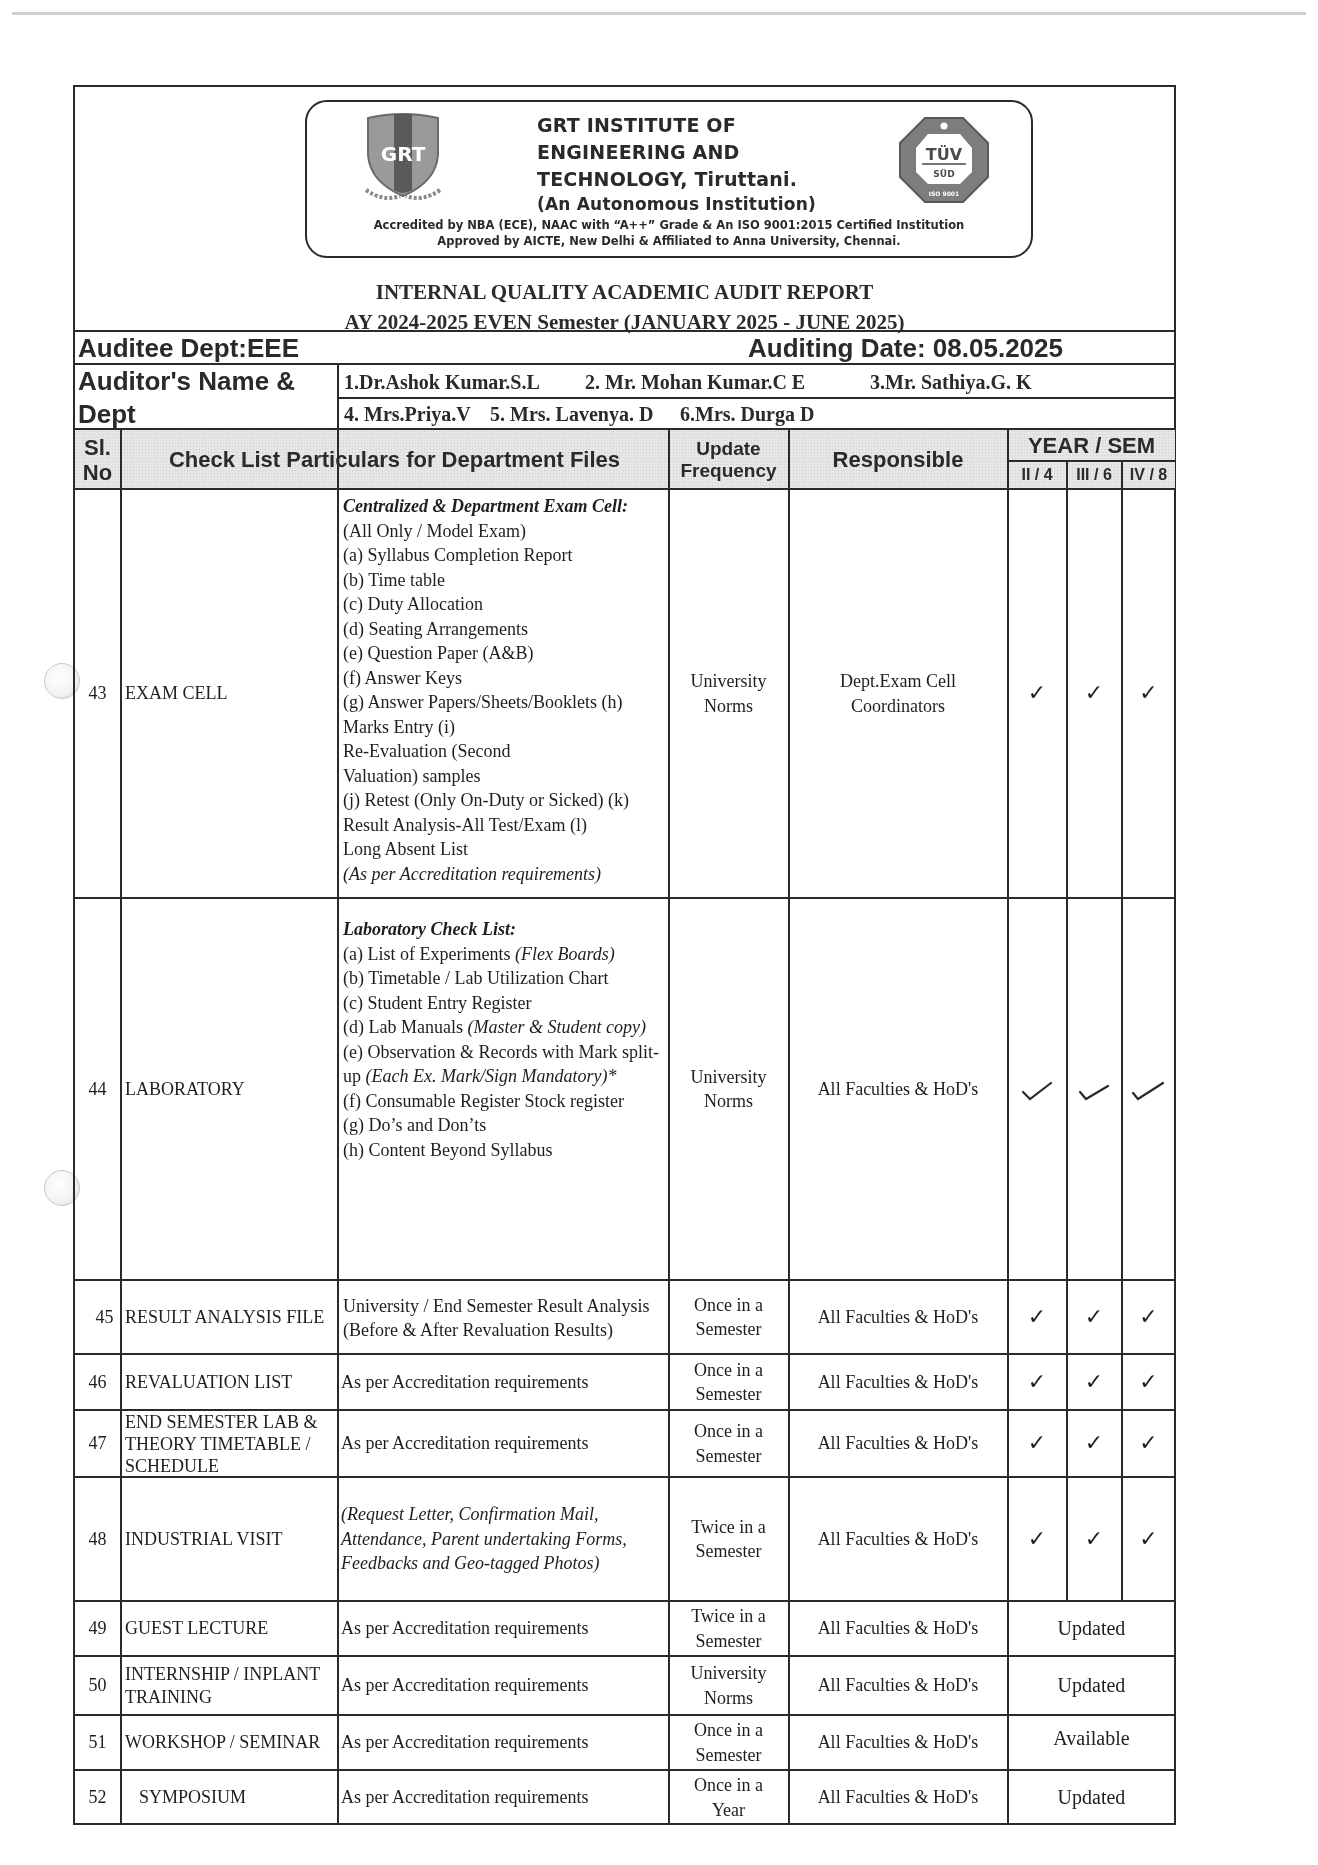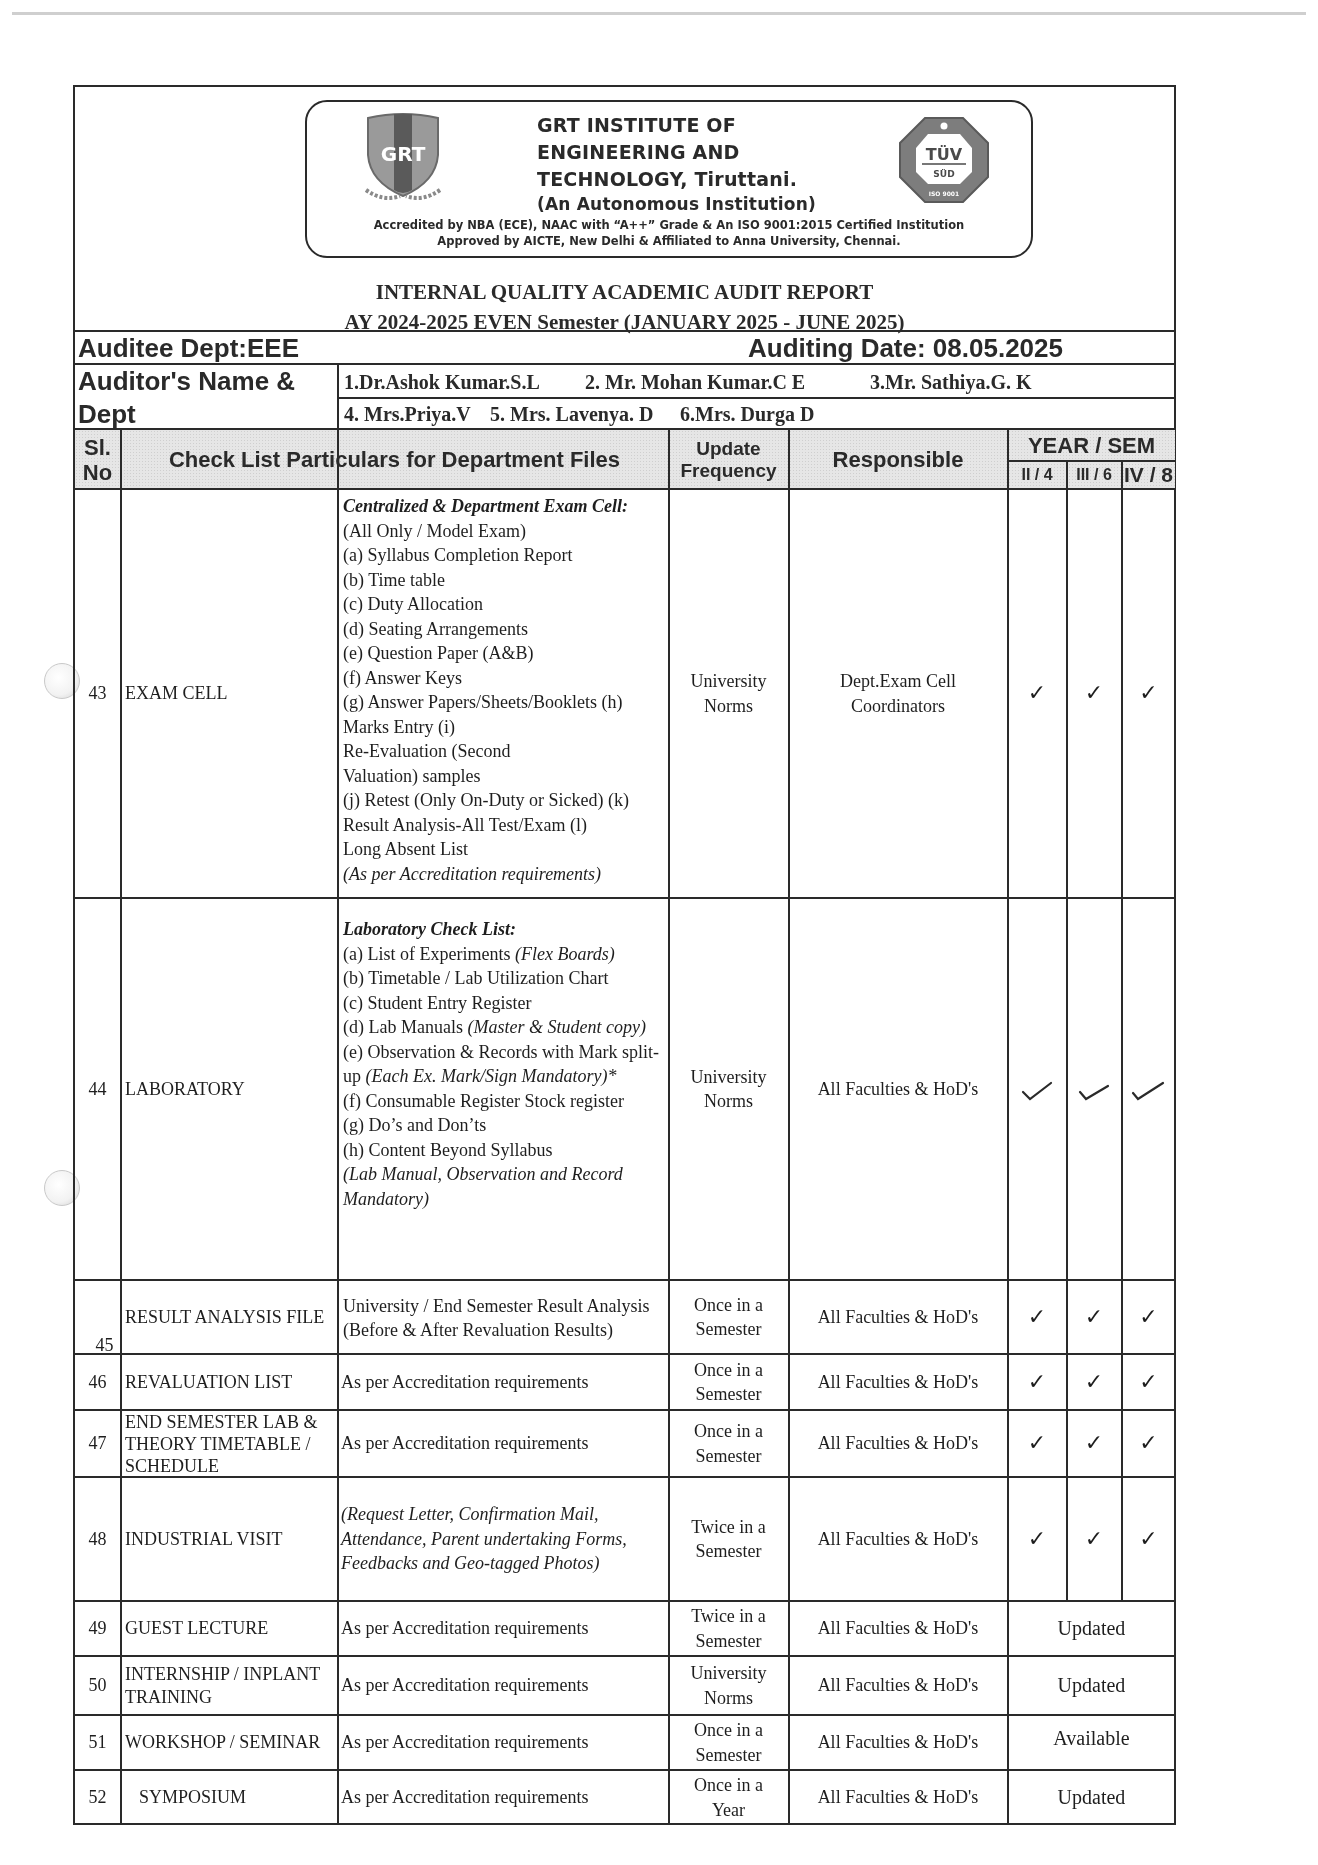--- a/index.html
+++ b/index.html
@@ -97,21 +97,21 @@
 </div>
 <div class="hcell" style="left:121px;top:432px;width:547px;height:56px;font-size:22px;">Check List Particulars for Department Files</div>
 <div class="hcell" style="left:669px;top:432px;width:119px;height:56px;font-size:19px;flex-direction:column;">
   <span>Update</span>
   <span>Frequency</span>
 </div>
 <div class="hcell" style="left:789px;top:432px;width:218px;height:56px;font-size:22px;">Responsible</div>
 <div class="hcell" style="left:1008px;top:432px;width:167px;height:28px;font-size:22px;">YEAR / SEM</div>
 <div class="hcell" style="left:1008px;top:462px;width:58px;height:26px;font-size:16px;">II / 4</div>
 <div class="hcell" style="left:1067px;top:462px;width:54px;height:26px;font-size:16px;">III / 6</div>
-<div class="hcell" style="left:1122px;top:462px;width:53px;height:26px;font-size:21px;">IV / 8</div>
+<div class="hcell" style="left:1122px;top:462px;width:53px;height:26px;font-size:16px;">IV / 8</div>
 
 <div id="grid">
     <div class="hline" style="left:73px;top:488px;width:1103px;"></div>
     <div class="hline" style="left:73px;top:897px;width:1103px;"></div>
     <div class="hline" style="left:73px;top:1279px;width:1103px;"></div>
     <div class="hline" style="left:73px;top:1353px;width:1103px;"></div>
     <div class="hline" style="left:73px;top:1409px;width:1103px;"></div>
     <div class="hline" style="left:73px;top:1476px;width:1103px;"></div>
     <div class="hline" style="left:73px;top:1600px;width:1103px;"></div>
     <div class="hline" style="left:73px;top:1655px;width:1103px;"></div>
@@ -164,38 +164,37 @@
 <div class="cell desc" style="left:339px;top:915px;width:329px;height:360px;">
   <div class="b it">Laboratory Check List:</div>
   <div><span>(a) List of Experiments</span> <span class="it">(Flex Boards)</span></div>
   <div>(b) Timetable / Lab Utilization Chart</div>
   <div>(c) Student Entry Register</div>
   <div><span>(d) Lab Manuals</span> <span class="it">(Master &amp; Student copy)</span></div>
   <div><span>(e) Observation &amp; Records with Mark split-up</span> <span class="it">(Each Ex. Mark/Sign Mandatory)*</span></div>
   <div>(f) Consumable Register Stock register</div>
   <div>(g) Do’s and Don’ts</div>
   <div>(h) Content Beyond Syllabus</div>
-  <div class="it">(Lab Manual, Observation and Record Mandatory)</div>
 </div>
 <div class="cell center" style="left:669px;top:899px;width:119px;height:380px;flex-direction:column;">
   <span>University</span>
   <span>Norms</span>
 </div>
 <div class="cell center" style="left:789px;top:899px;width:218px;height:380px;">All Faculties &amp; HoD's</div>
 <svg class="hand" style="left:1020px;top:1080px;" width="34" height="22" viewBox="0 0 34 22">
     <path d="M3 12 L10 19 L31 3" stroke="#2a2a2a" stroke-width="2.2" fill="none" stroke-linecap="round"></path>
   </svg>
 <svg class="hand" style="left:1077px;top:1082px;" width="34" height="20" viewBox="0 0 34 20">
     <path d="M3 10 L9 17 L31 4" stroke="#2a2a2a" stroke-width="2.2" fill="none" stroke-linecap="round"></path>
   </svg>
 <svg class="hand" style="left:1130px;top:1080px;" width="36" height="22" viewBox="0 0 36 22">
     <path d="M3 13 L8 19 L33 3" stroke="#2a2a2a" stroke-width="2.2" fill="none" stroke-linecap="round"></path>
   </svg>
 
-<div class="cell center" style="left:75px;top:1281px;width:59px;height:72px;margin-top:28px;">45</div>
+<div class="cell center" style="left:75px;top:1281px;width:59px;height:72px;">45</div>
 <div class="cell" style="left:123px;top:1281px;width:214px;height:72px;padding-left:2px;white-space:nowrap;">RESULT ANALYSIS FILE</div>
 <div class="cell desc mid" style="left:339px;top:1281px;width:329px;height:72px;flex-direction:column;align-items:flex-start;justify-content:center;">
   <span>University / End Semester Result Analysis</span>
   <span>(Before &amp; After Revaluation Results)</span>
 </div>
 <div class="cell center" style="left:669px;top:1281px;width:119px;height:72px;flex-direction:column;">
   <span>Once in a</span>
   <span>Semester</span>
 </div>
 <div class="cell center" style="left:789px;top:1281px;width:218px;height:72px;">All Faculties &amp; HoD's</div>

